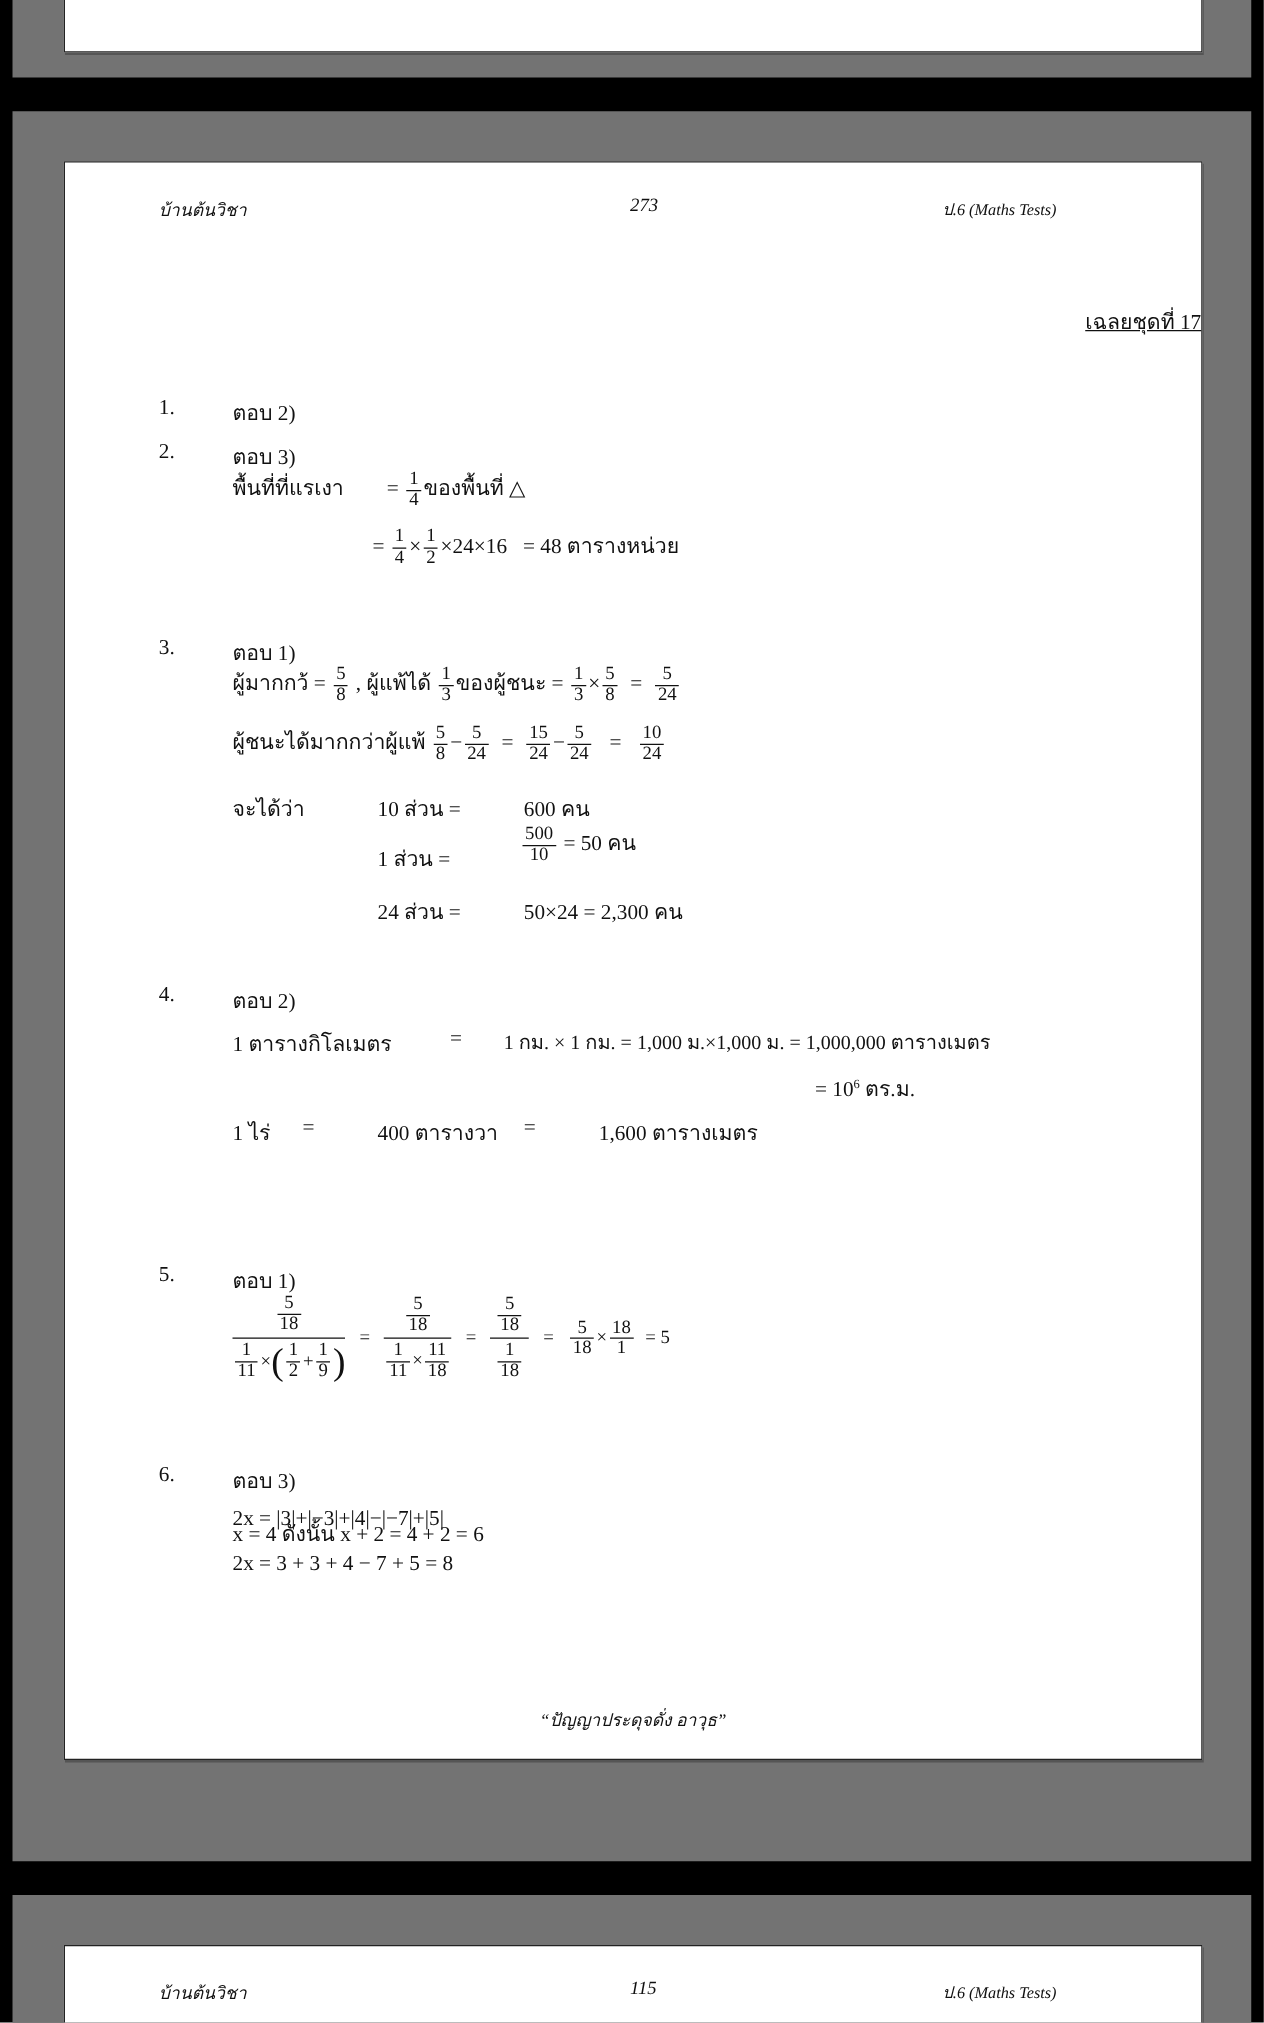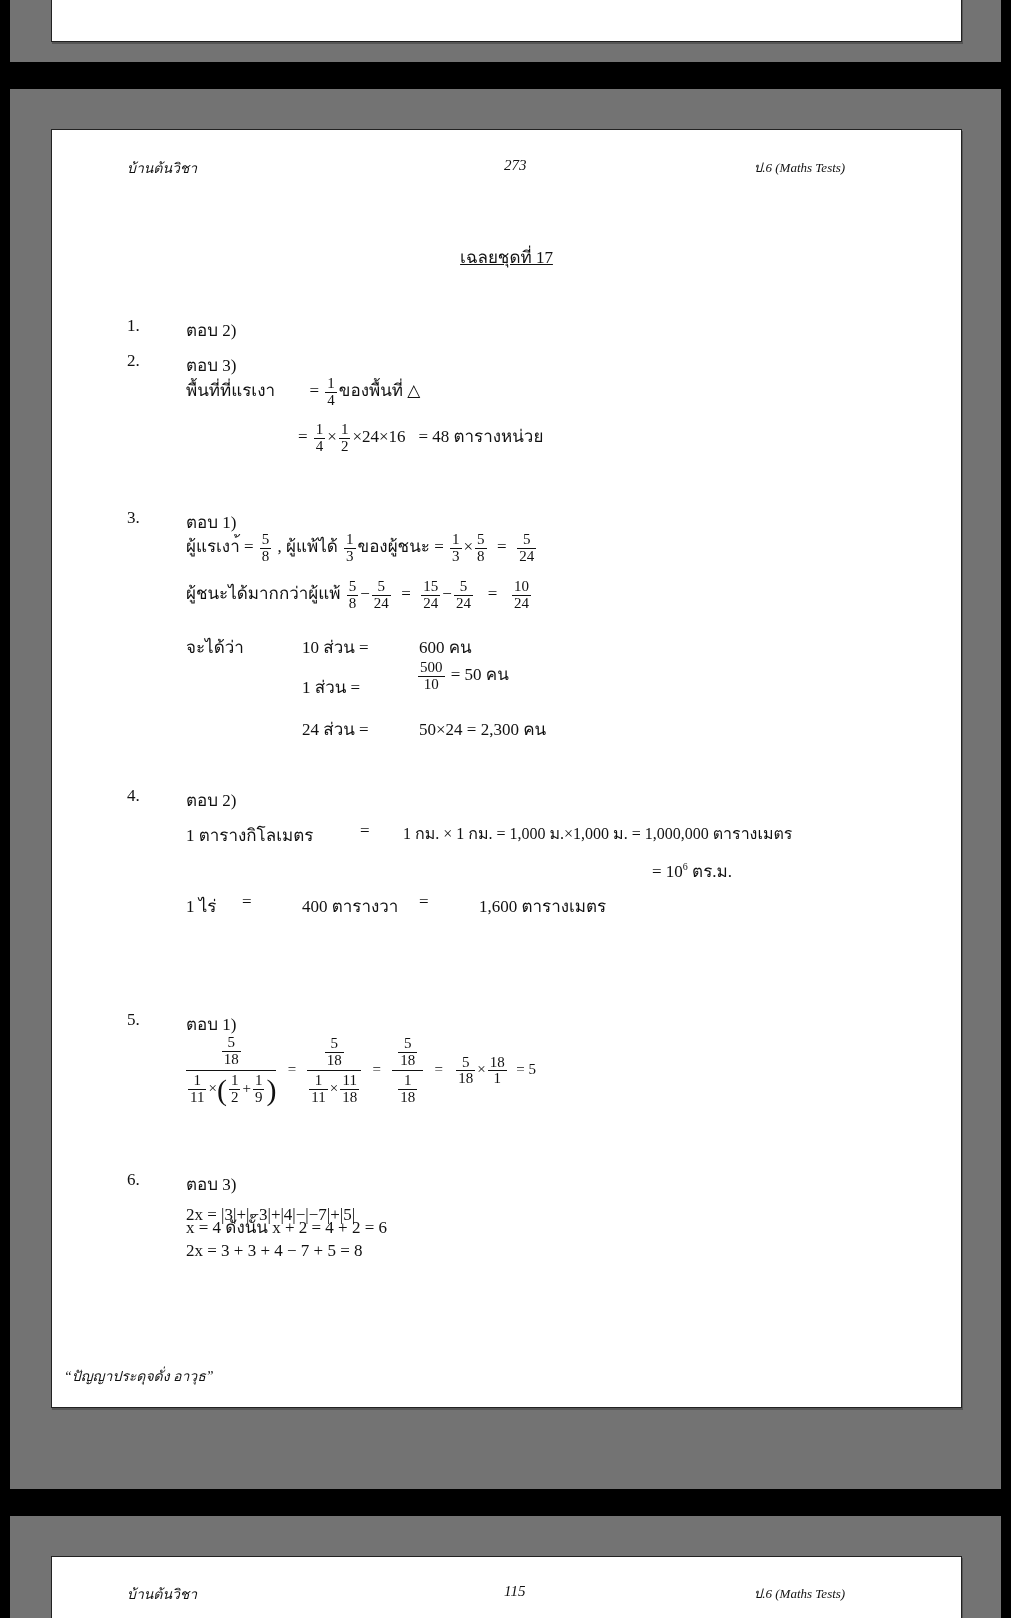--- a/index.html
+++ b/index.html
@@ -21,36 +21,36 @@
   .frame-top { top: -10px; height: 50px; }
   .frame-mid { top: 40px; height: 1277px; }
   .frame-bot { top: 40px; height: 200px; }
 
   .hdr { position: absolute; top: 27px; font-style: italic; font-size: 14px; }
   .hdr-left { left: 75px; }
   .hdr-center { left: 421px; font-size: 15px; margin-left: 31px; }
   .hdr-right { left: 702px; font-size: 13px; }
 
   .title {
-    position: absolute; top: 113px; left: 0; width: 100%; text-align: center;
+    position: absolute; top: 113px; left: 0; width: 100%; text-align: right;
     font-size: 17px; text-decoration: underline;
   }
 
   .abs { position: absolute; white-space: nowrap; font-size: 17px; }
   .num { left: 75px; }
   .ans { left: 134px; }
 
   .frac { display: inline-block; vertical-align: middle; text-align: center; line-height: 1.05; margin: 0 2px; }
   .frac > span { display: block; padding: 0 2px; }
   .frac > .n { border-bottom: 1px solid #111; }
   .frac.sm { font-size: 15px; }
   sup { font-size: 10px; }
 
   .quote {
-    position: absolute; top: 1235px; left: 12px; width: 100%; text-align: left;
+    position: absolute; top: 1235px; left: 0; width: 100%; text-align: center;
     font-style: italic; font-size: 14px;
   }
   .bigfrac { display: inline-block; vertical-align: middle; text-align: center; }
   .bigfrac > .n { display:block; border-bottom: 1px solid #111; padding: 0 4px 2px; }
   .bigfrac > .d { display:block; padding-top: 2px; }
   .paren { font-size: 30px; vertical-align: middle; font-weight: 200; }
 </style>
 </head>
 <body>
 
@@ -79,21 +79,21 @@
     </div>
     <div class="abs" style="top:292px;left:246px">
       <span>=</span>
       <span class="frac sm"><span class="n">1</span><span class="d">4</span></span><span>×</span><span class="frac sm"><span class="n">1</span><span class="d">2</span></span><span>×24×16</span>
       &nbsp;&nbsp;<span>=  48 ตารางหน่วย</span>
     </div>
 
     <span class="abs num" style="top:378px">3.</span>
     <span class="abs ans" style="top:378px">ตอบ 1)</span>
     <div class="abs" style="top:402px;left:134px">
-      <span>ผู้แรเงา้  =</span>
+      <span>ผู้มากกว้  =</span>
       <span class="frac sm"><span class="n">5</span><span class="d">8</span></span>
       <span>,  ผู้แพ้ได้</span>
       <span class="frac sm"><span class="n">1</span><span class="d">3</span></span><span>ของผู้ชนะ  =</span>
       <span class="frac sm"><span class="n">1</span><span class="d">3</span></span><span>×</span><span class="frac sm"><span class="n">5</span><span class="d">8</span></span>
       &nbsp;<span>=</span>&nbsp;
       <span class="frac sm"><span class="n">5</span><span class="d">24</span></span>
     </div>
     <div class="abs" style="top:449px;left:134px">
       <span>ผู้ชนะได้มากกว่าผู้แพ้</span>
       <span class="frac sm"><span class="n">5</span><span class="d">8</span></span><span>−</span><span class="frac sm"><span class="n">5</span><span class="d">24</span></span>

